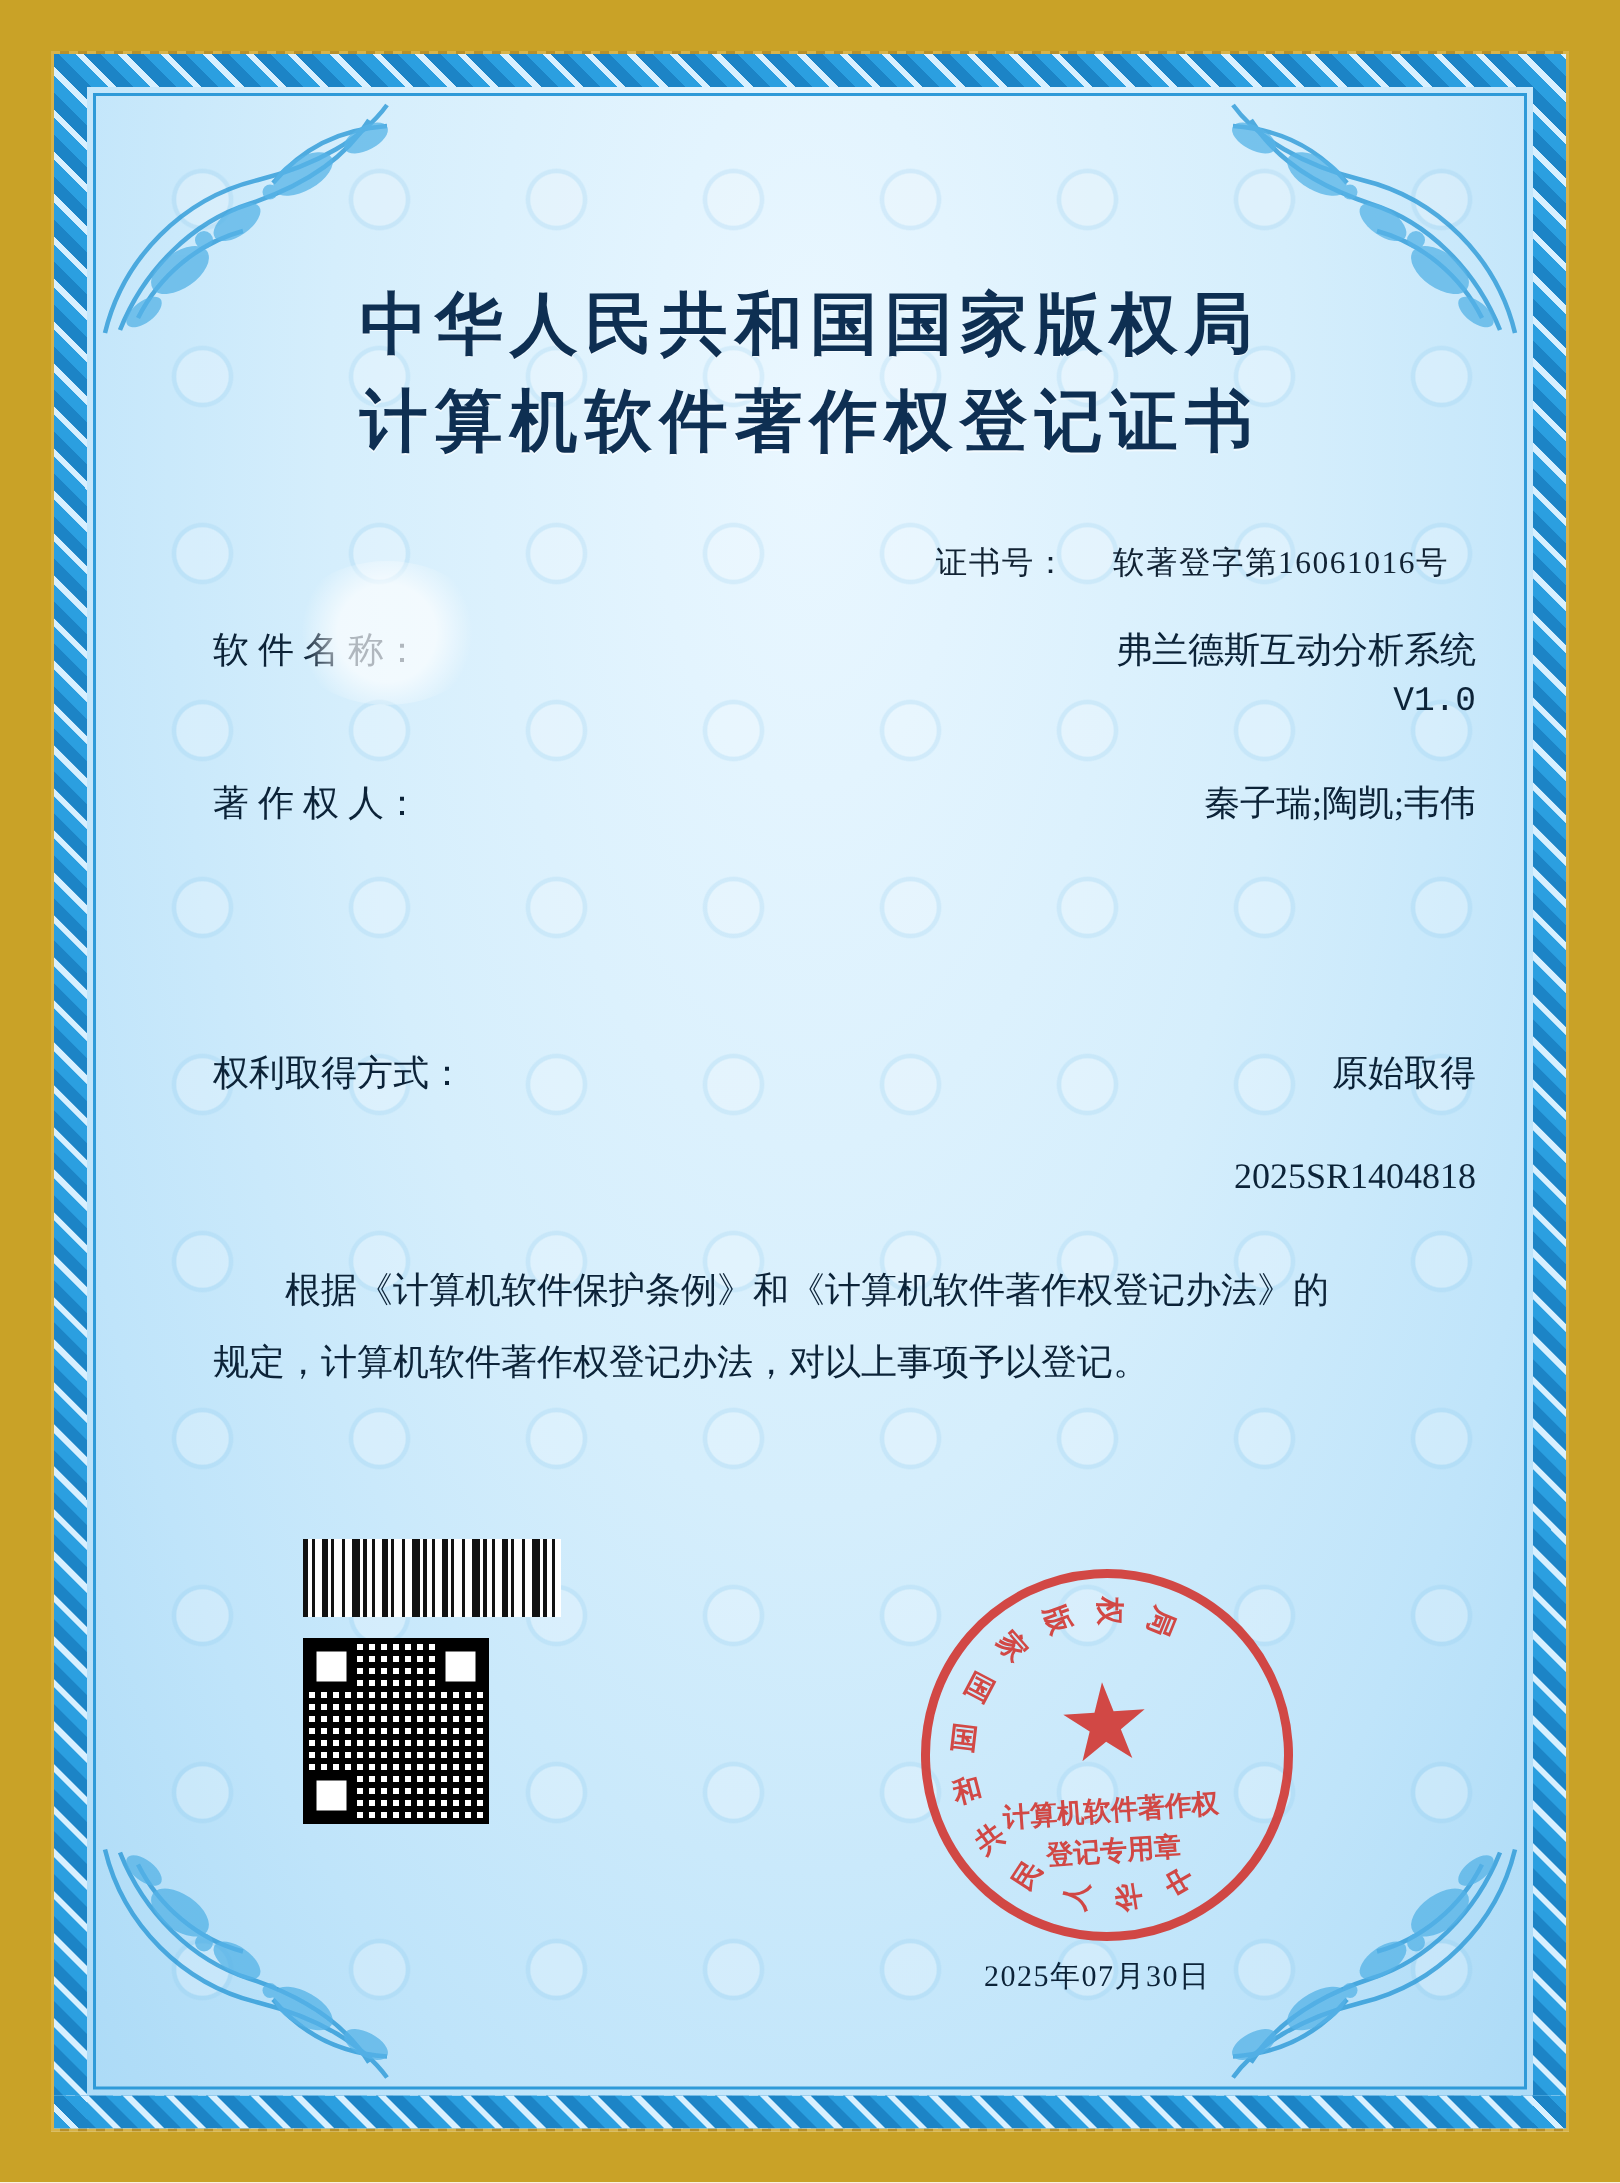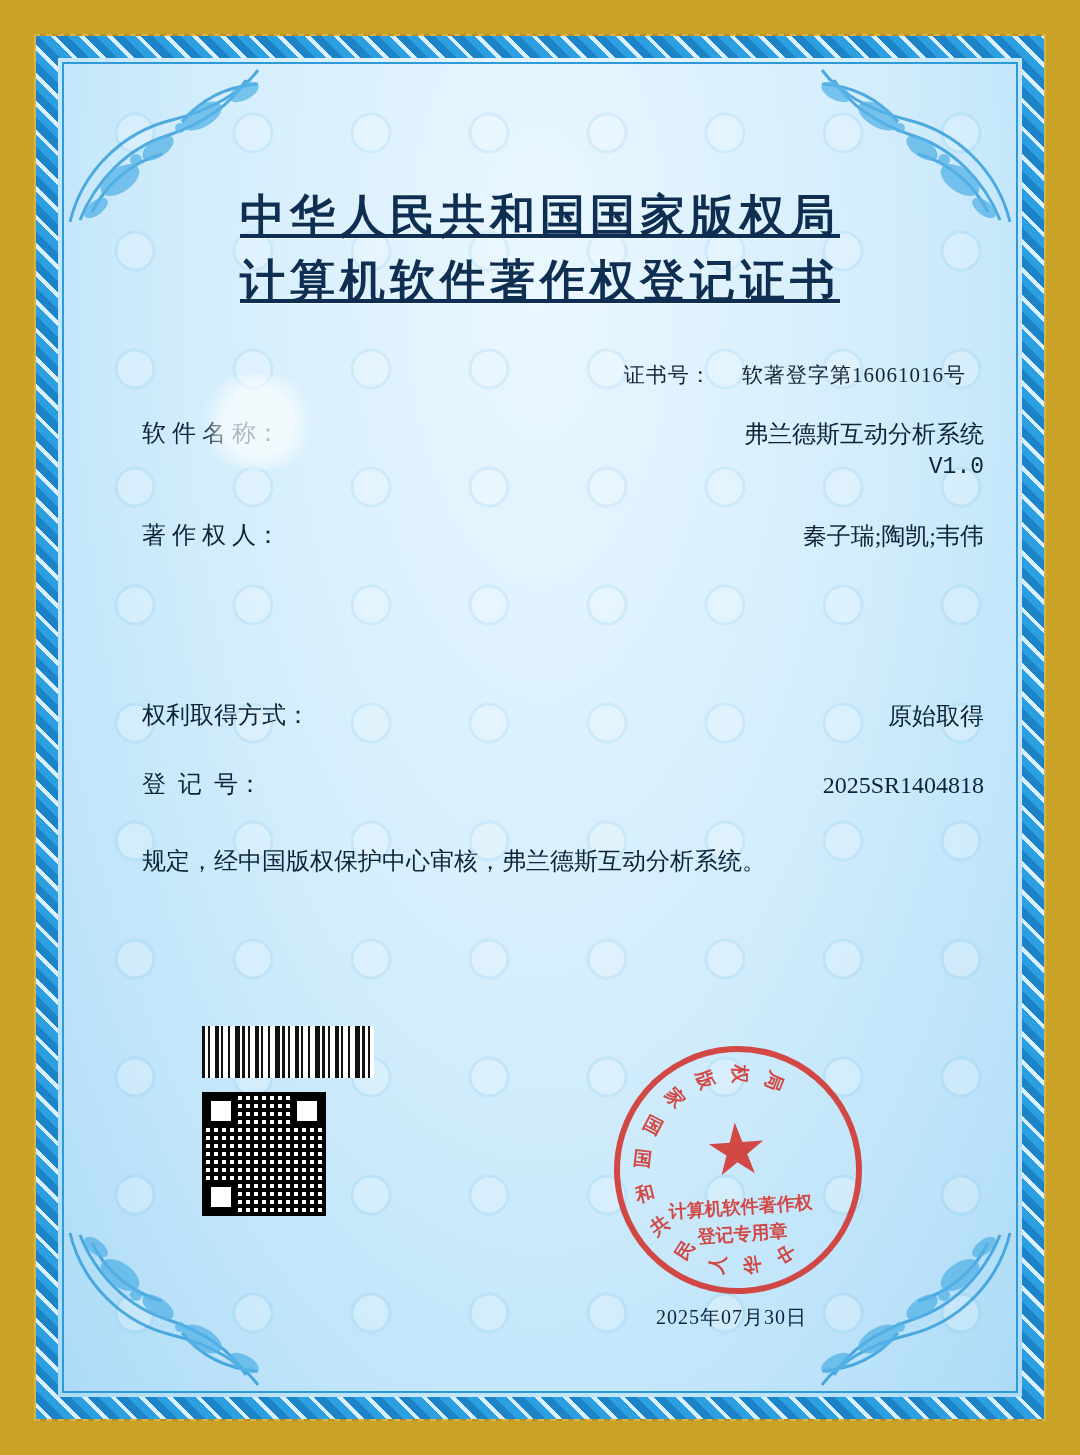--- a/index.html
+++ b/index.html
@@ -104,21 +104,20 @@
 
   .title-block { text-align: center; margin-top: 88px; }
   .title-line {
     font-family: "Liberation Serif", "DejaVu Serif", serif;
     font-weight: bold;
     font-size: 45px;
     letter-spacing: 5px;
     color: #0e2f52;
     line-height: 1.45;
     text-shadow: 0 1px 0 rgba(255,255,255,0.6);
-    text-decoration: underline;
   }
 
   .cert-no-row {
     margin-top: 46px;
     text-align: right;
     padding-right: 18px;
     font-size: 21px;
     color: #123;
     letter-spacing: 1px;
   }
@@ -358,28 +357,28 @@
 
         <div class="gap-block"></div>
 
         <div class="field-row">
           <div class="field-label">权利取得方式：</div>
           <div class="field-value">原始取得</div>
         </div>
 
 
         <div class="field-row">
-          <div class="field-label">登  记  号：</div>
           <div class="field-value mono">2025SR1404818</div>
         </div>
 
       </div>
 
       <div class="statement">
-        <p>规定，经中国版权保护中心审核，弗兰德斯互动分析系统。</p>
+        <p class="indent">根据《计算机软件保护条例》和《计算机软件著作权登记办法》的</p>
+        <p>规定，计算机软件著作权登记办法，对以上事项予以登记。</p>
       </div>
 
     </div>
 
     <div class="codes">
       <div class="barcode"></div>
       <div class="qr">
           <i></i>
         </div>
     </div>

